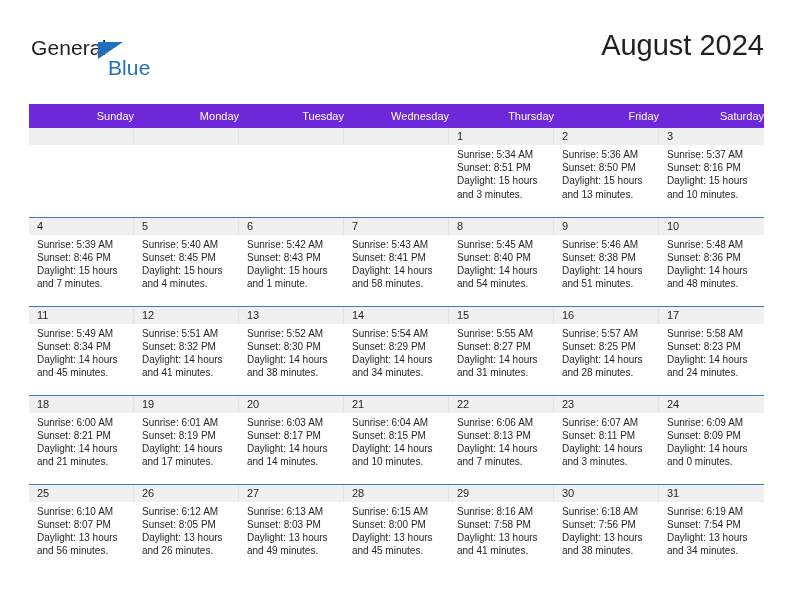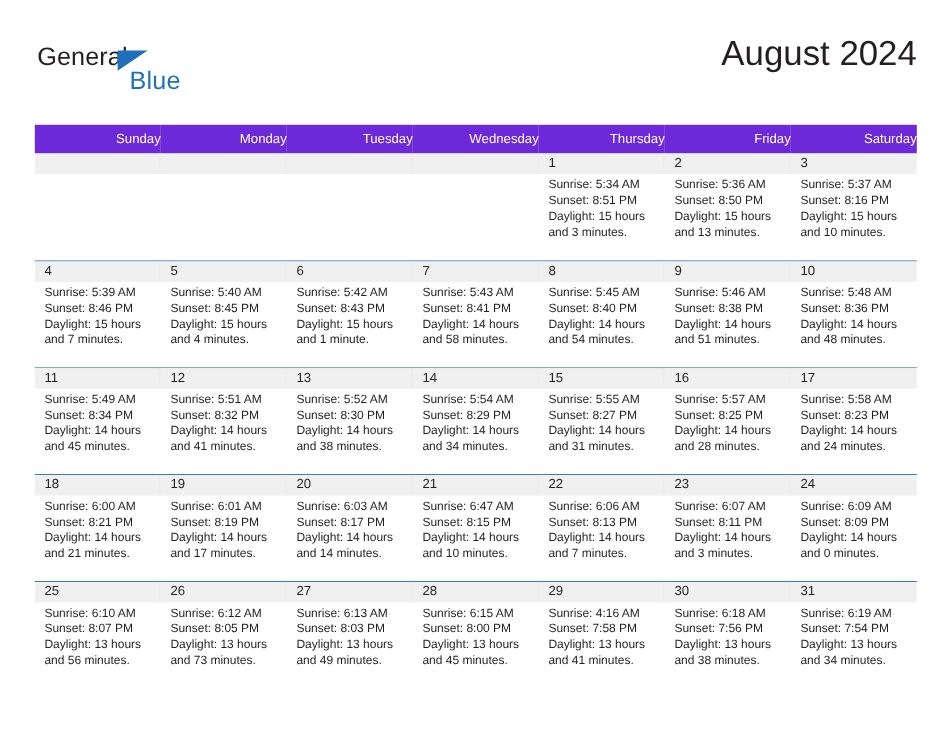--- a/index.html
+++ b/index.html
@@ -427,21 +427,21 @@
                 <div>Sunset: 8:17 PM</div>
                 <div>Daylight: 14 hours</div>
                 <div>and 14 minutes.</div>
               </div>
             </div>
           </td>
           <td>
             <div class="cell">
               <div class="daynum-band">21</div>
               <div class="info">
-                <div>Sunrise: 6:47 AM</div>
+                <div>Sunrise: 6:04 AM</div>
                 <div>Sunset: 8:15 PM</div>
                 <div>Daylight: 14 hours</div>
                 <div>and 10 minutes.</div>
               </div>
             </div>
           </td>
           <td>
             <div class="cell">
               <div class="daynum-band">22</div>
               <div class="info">
@@ -487,21 +487,21 @@
               </div>
             </div>
           </td>
           <td>
             <div class="cell">
               <div class="daynum-band">26</div>
               <div class="info">
                 <div>Sunrise: 6:12 AM</div>
                 <div>Sunset: 8:05 PM</div>
                 <div>Daylight: 13 hours</div>
-                <div>and 73 minutes.</div>
+                <div>and 26 minutes.</div>
               </div>
             </div>
           </td>
           <td>
             <div class="cell">
               <div class="daynum-band">27</div>
               <div class="info">
                 <div>Sunrise: 6:13 AM</div>
                 <div>Sunset: 8:03 PM</div>
                 <div>Daylight: 13 hours</div>
@@ -517,21 +517,21 @@
                 <div>Sunset: 8:00 PM</div>
                 <div>Daylight: 13 hours</div>
                 <div>and 45 minutes.</div>
               </div>
             </div>
           </td>
           <td>
             <div class="cell">
               <div class="daynum-band">29</div>
               <div class="info">
-                <div>Sunrise: 4:16 AM</div>
+                <div>Sunrise: 8:16 AM</div>
                 <div>Sunset: 7:58 PM</div>
                 <div>Daylight: 13 hours</div>
                 <div>and 41 minutes.</div>
               </div>
             </div>
           </td>
           <td>
             <div class="cell">
               <div class="daynum-band">30</div>
               <div class="info">

